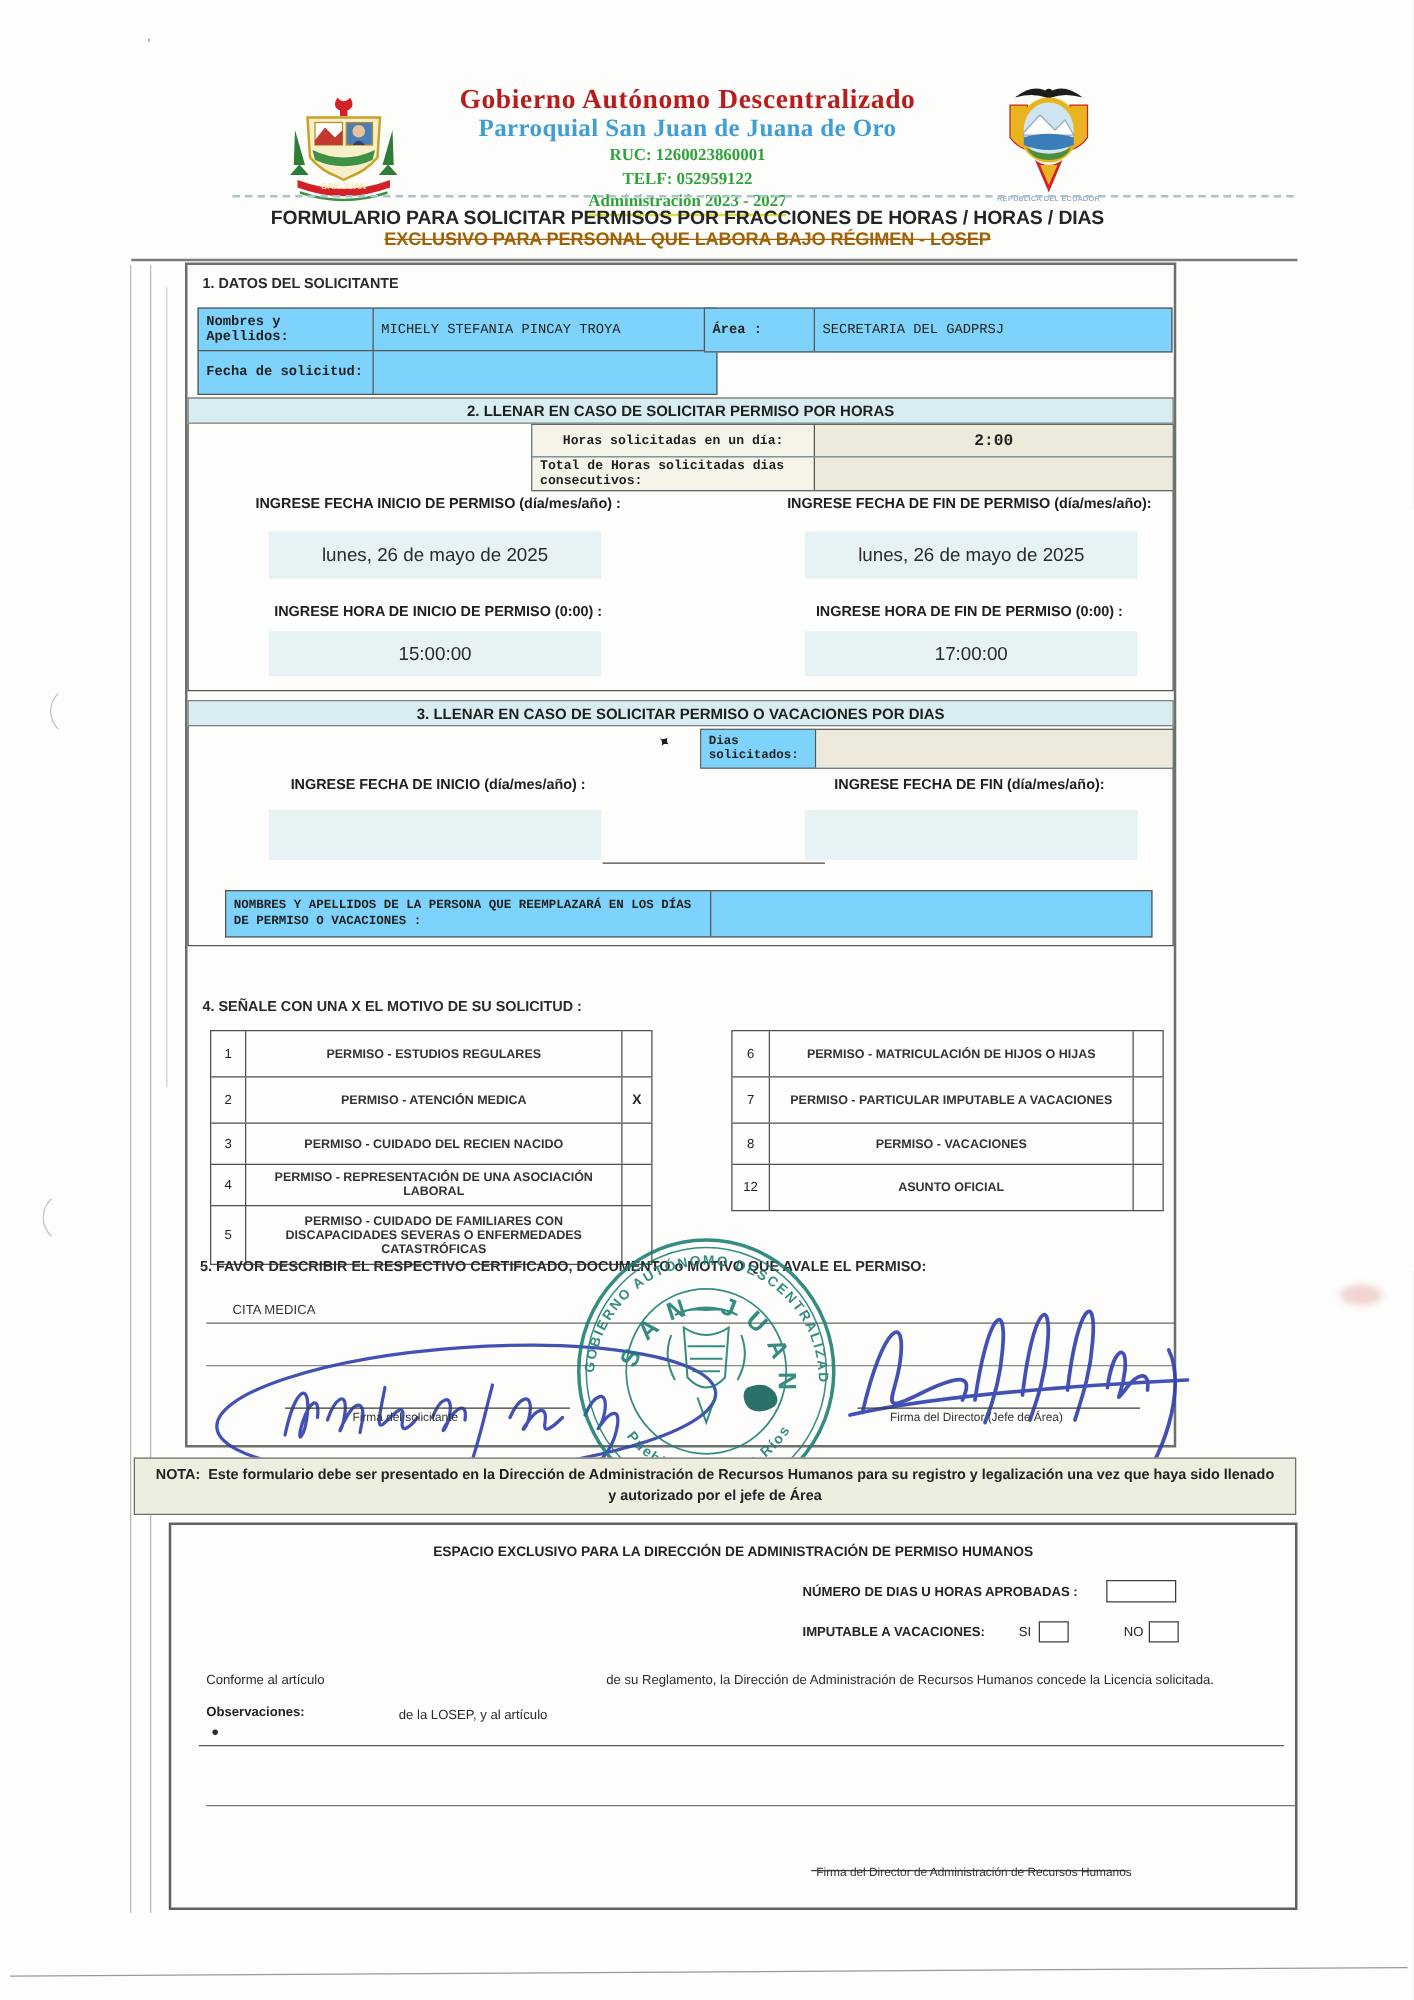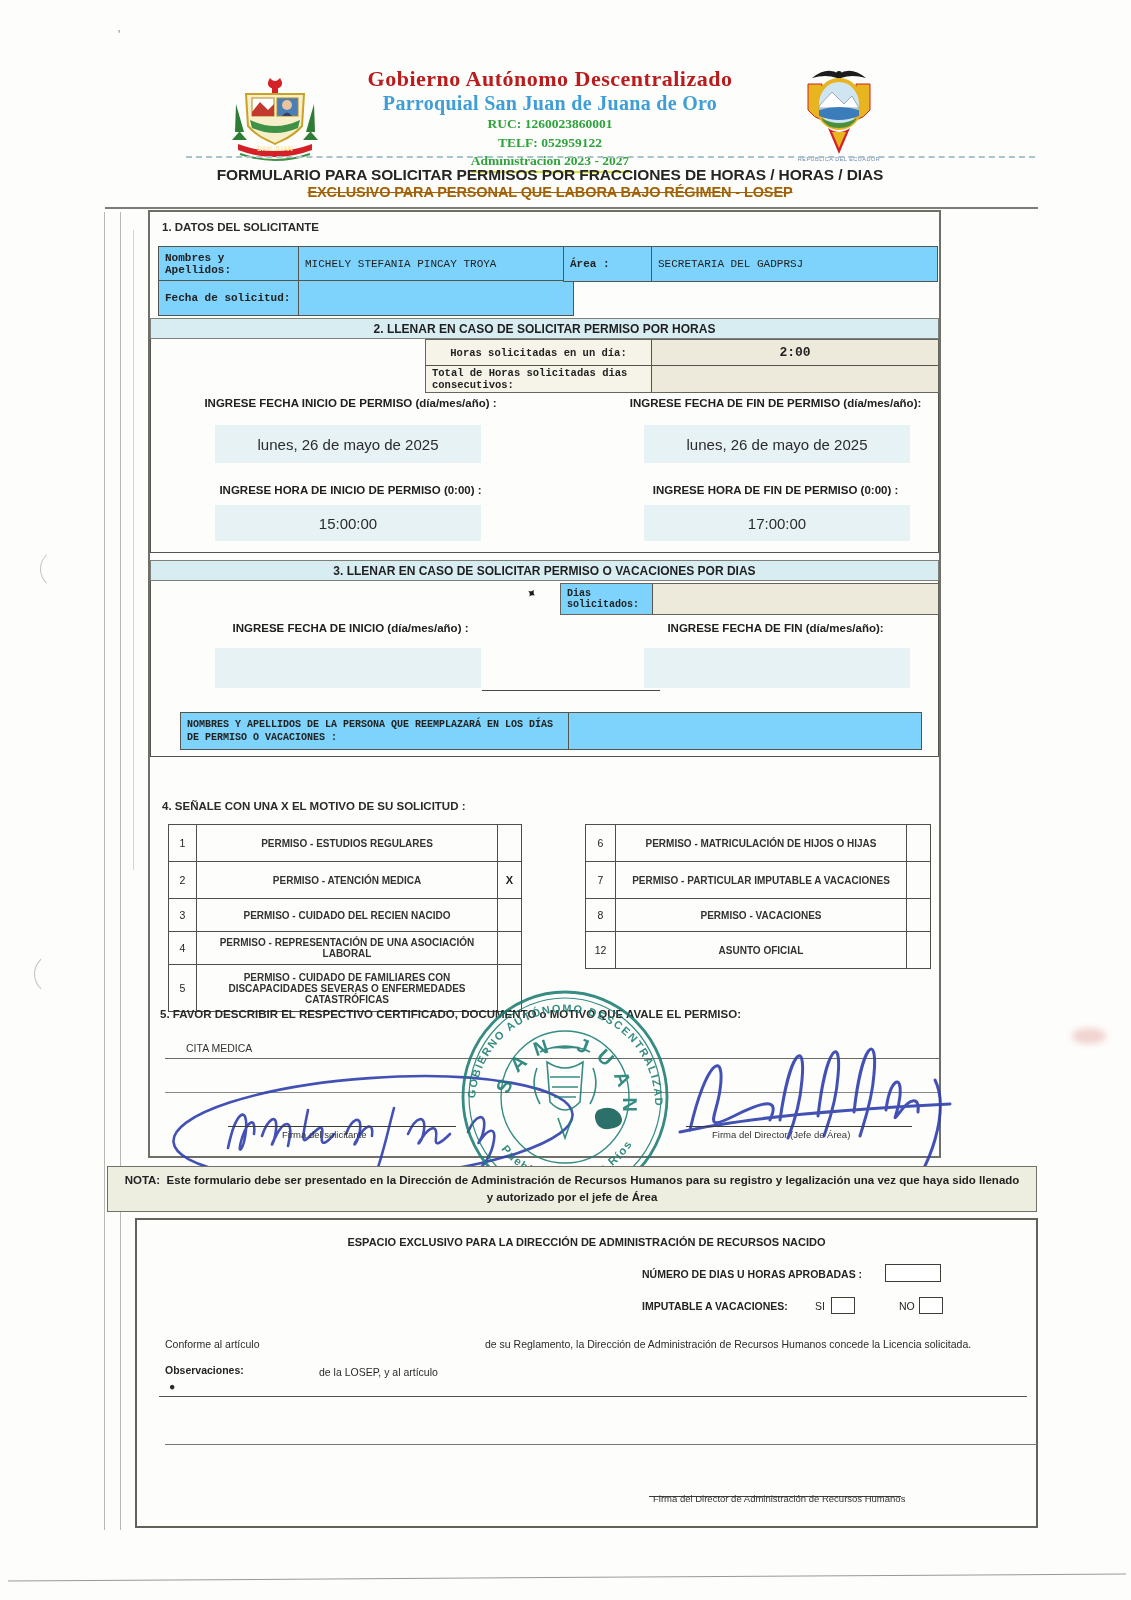--- a/index.html
+++ b/index.html
@@ -329,21 +329,21 @@
   </div>
 
   <div class="notabox">
     <div>
       <span>NOTA:</span>&nbsp;
       <span>Este formulario debe ser presentado en la Dirección de Administración de Recursos Humanos para su registro y legalización una vez que haya sido llenado y autorizado por el jefe de Área</span>
     </div>
   </div>
 
   <div class="hrbox">
-    <div class="hr-title">ESPACIO EXCLUSIVO PARA LA DIRECCIÓN DE ADMINISTRACIÓN DE RECURSOS NACIDO</div>
+    <div class="hr-title">ESPACIO EXCLUSIVO PARA LA DIRECCIÓN DE ADMINISTRACIÓN DE PERMISO HUMANOS</div>
 
     <div class="hr-lab" style="left:505px;top:48px;">NÚMERO DE DIAS U HORAS APROBADAS :</div>
     <div class="hr-box-empty" style="left:748px;top:44px;width:56px;height:18px;"></div>
 
     <div class="hr-lab" style="left:505px;top:80px;">IMPUTABLE A VACACIONES:</div>
     <div class="hr-lab" style="left:678px;top:80px;font-weight:normal;">SI</div>
     <div class="hr-box-empty" style="left:694px;top:77px;width:24px;height:17px;"></div>
     <div class="hr-lab" style="left:762px;top:80px;font-weight:normal;">NO</div>
     <div class="hr-box-empty" style="left:782px;top:77px;width:24px;height:17px;"></div>
 

